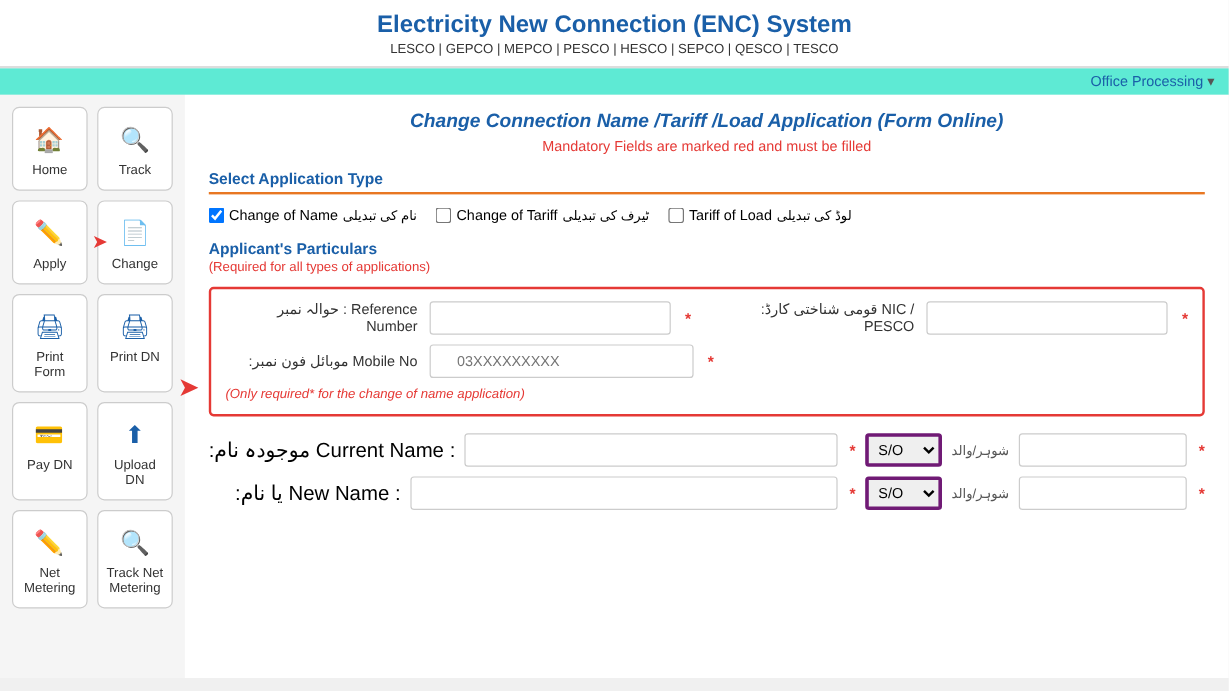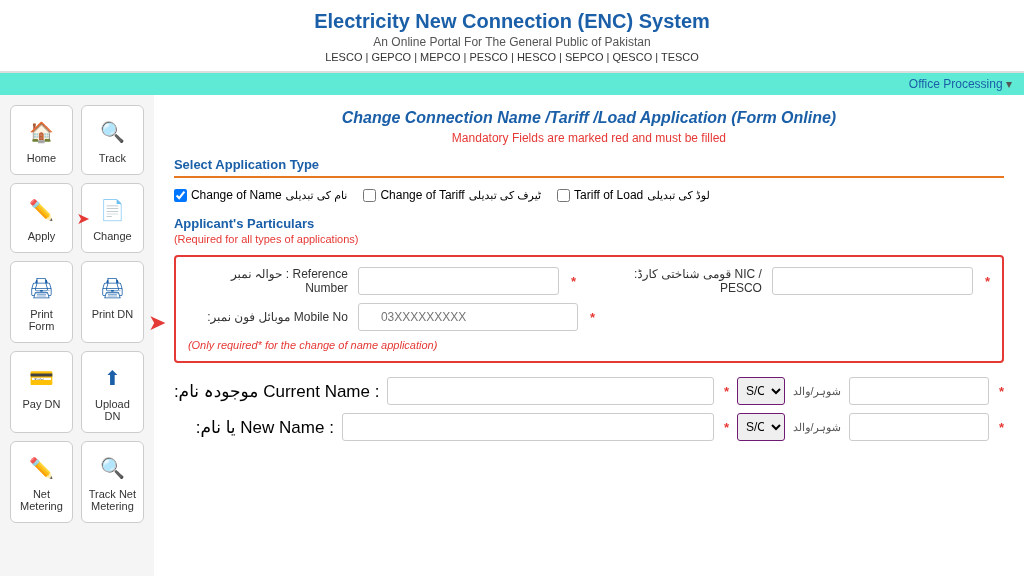--- a/index.html
+++ b/index.html
@@ -183,38 +183,37 @@
       margin-bottom: 8px;
     }
     .name-label {
       min-width: 160px;
       font-size: 17px;
       text-align: right;
     }
     .name-input { flex: 1; height: 28px; border: 1px solid #ccc; border-radius: 3px; padding: 0 6px; font-size: 12px; }
     .so-select {
       height: 28px;
-      border: 1px solid #701a75;
+      border: 3px solid #701a75;
       border-radius: 3px;
       padding: 0 4px;
       font-size: 12px;
-      width: 48px;
+      width: 64px;
     }
     .relation-label { font-size: 11px; color: #555; }
     .name-input2 { width: 140px; height: 28px; border: 1px solid #ccc; border-radius: 3px; padding: 0 6px; font-size: 12px; }
 
     input[type="checkbox"] { cursor: pointer; }
   </style>
 </head>
 <body>
 
 <div>
   <div class="header">
     <h1>Electricity New Connection (ENC) System</h1>
-    <div class="sub1">An Online Portal For The General Public of Pakistan</div>
     <div class="sub2">LESCO | GEPCO | MEPCO | PESCO | HESCO | SEPCO | QESCO | TESCO</div>
   </div>
   <div class="top-bar">
     <span>Office Processing</span> ▾
   </div>
 </div>
 
 <div class="layout">
   <div class="sidebar">
 

